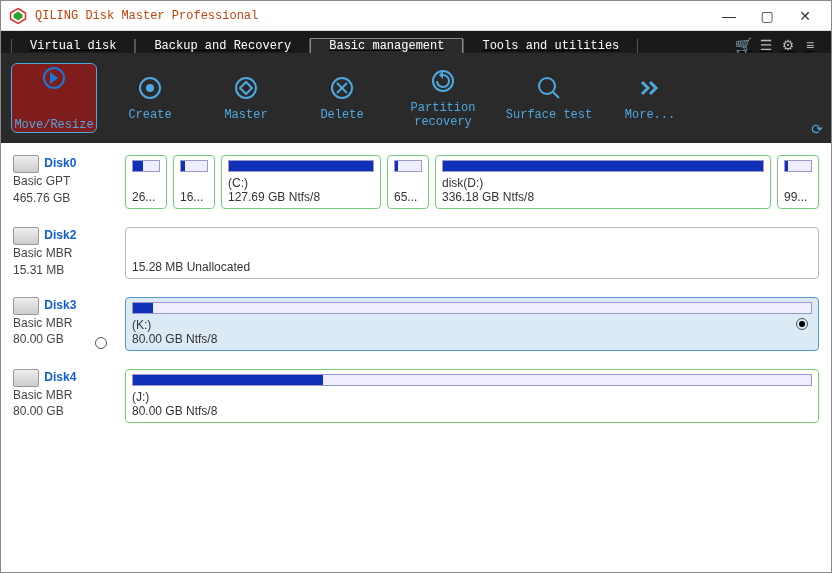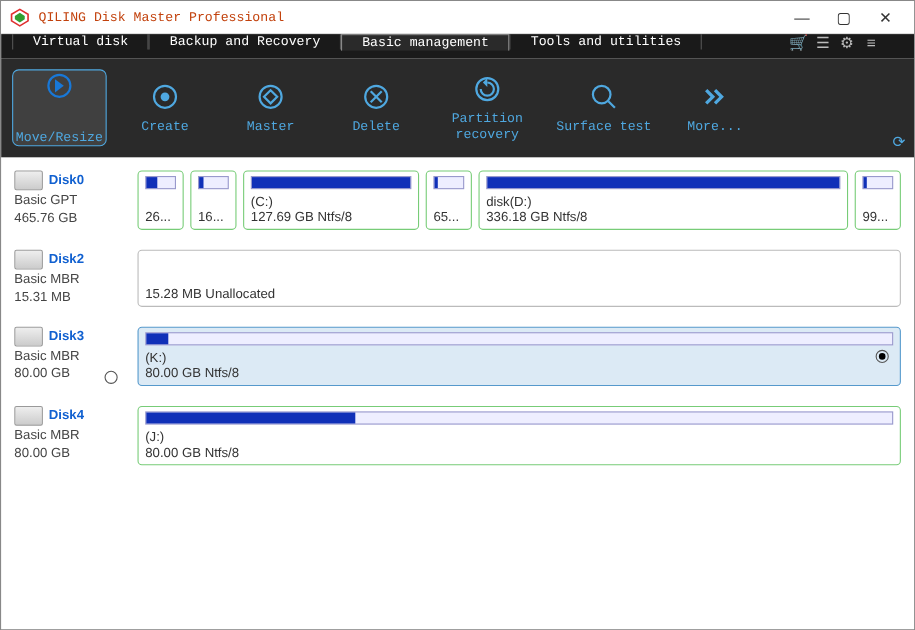--- a/index.html
+++ b/index.html
@@ -3,30 +3,30 @@
 <meta charset="utf-8">
 <style>
 * { margin: 0; padding: 0; box-sizing: border-box; font-family: "Segoe UI", "Microsoft YaHei", sans-serif; }
 body { width: 832px; height: 573px; background: #fff; border: 1px solid #888; overflow: hidden; }
 .titlebar { height: 30px; display: flex; align-items: center; padding: 0 8px; background: #fff; border-bottom: 1px solid #ddd; }
 .titlebar .logo { width: 18px; height: 18px; margin-right: 8px; }
 .titlebar .title { font-size: 12px; color: #c2410c; flex: 1; font-family: "SimSun","Courier New",monospace; }
 .titlebar .winbtns { display: flex; gap: 18px; padding-right: 8px; }
 .titlebar .winbtns span { font-size: 14px; color: #333; cursor: pointer; width: 20px; text-align: center; }
 
-.menubar { height: 22px; background: #1a1a1a; display: flex; align-items: flex-start; padding: 0 28px 0 10px; }
+.menubar { height: 22px; background: #1a1a1a; display: flex; align-items: flex-end; padding: 0 10px 0 10px; text-decoration: underline; }
 .tab { padding: 0 18px; color: #fff; font-size: 12px; font-family: "Courier New", monospace; display: flex; align-items: center; border-left: 1px solid #555; border-right: 1px solid #555; cursor: pointer; }
 .tab:first-child { border-left: 1px solid #555; }
 .tab.active { background: #2a2a2a; border: 1px solid #888; border-bottom: none; }
 .menubar .spacer { flex: 1; }
 .menubar .menuicon { width: 22px; display: flex; align-items: center; justify-content: center; color: #bbb; cursor: pointer; font-size: 14px; }
 
 .toolbar { height: 90px; background: #2a2a2a; display: flex; align-items: center; padding: 8px 10px; gap: 10px; position: relative; }
 .toolbtn { width: 86px; height: 70px; display: flex; flex-direction: column; align-items: center; justify-content: center; color: #4fa8e0; cursor: pointer; border-radius: 6px; }
-.toolbtn.active { background: #404040; border: 1px solid #4fa8e0; gap: 20px; }
+.toolbtn.active { background: #7f1d1d; border: 1px solid #4fa8e0; gap: 20px; }
 .toolbtn .ticon { width: 28px; height: 28px; margin-bottom: 6px; display:flex; align-items:center; justify-content:center; }
 .toolbtn .tlabel { font-size: 12px; font-family: "Courier New", monospace; text-align: center; line-height: 1.2; }
 .sync-icon { position: absolute; right: 8px; bottom: 6px; color: #4fa8e0; font-size: 14px; cursor:pointer; }
 
 .content { padding: 12px; height: calc(100% - 142px); overflow: auto; font-family: "Courier New", monospace; font-size: 12px; color: #333; }
 .diskrow { display: flex; gap: 20px; margin-bottom: 18px; align-items: stretch; }
 .diskinfo { width: 92px; flex-shrink: 0; }
 .diskinfo .diskicon { width: 26px; height: 18px; background: linear-gradient(#eee,#ccc); border: 1px solid #999; border-radius: 2px; display: inline-block; vertical-align: middle; }
 .diskinfo .diskname { color: #1060d0; font-weight: bold; display: inline; margin-left: 2px; }
 .diskinfo .diskmeta { color: #444; line-height: 1.4; }

